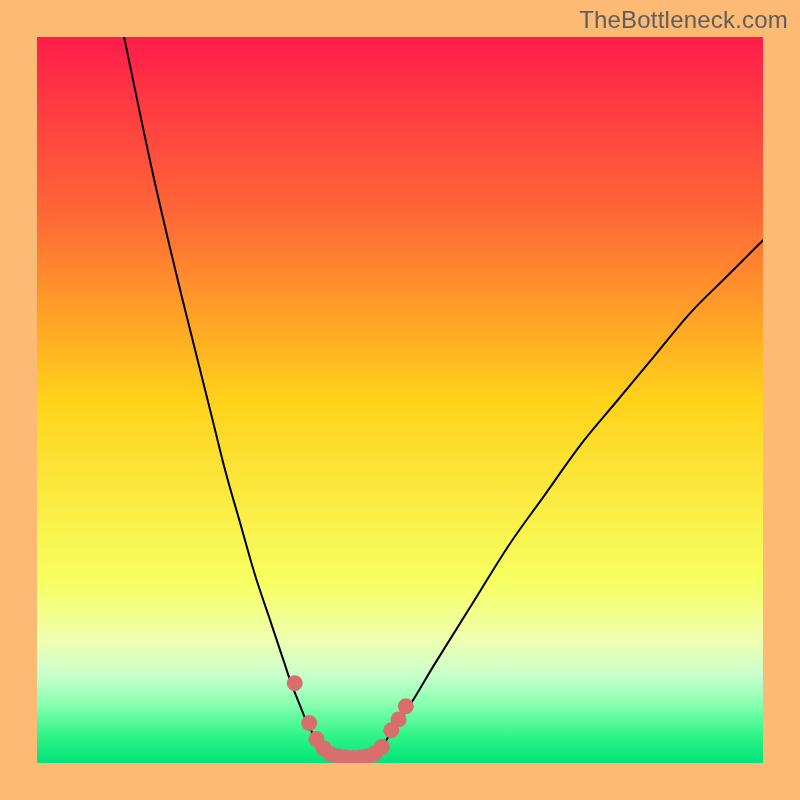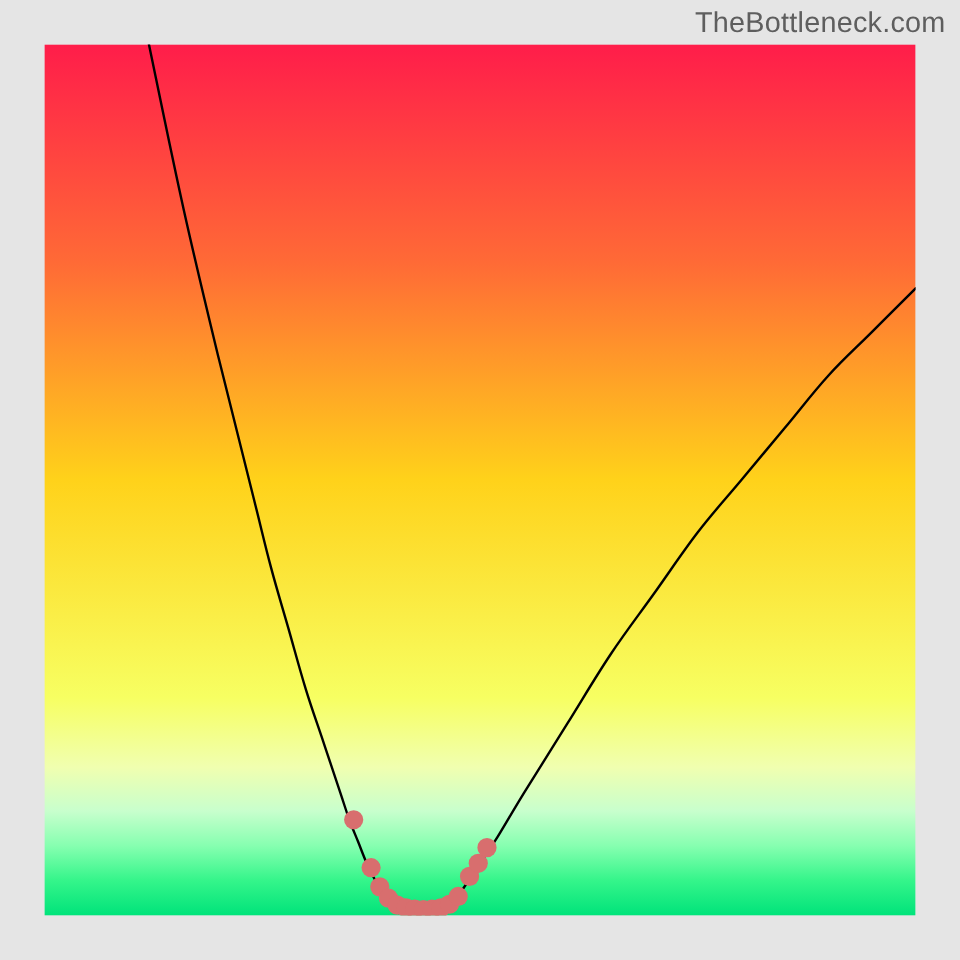--- a/index.html
+++ b/index.html
@@ -1,21 +1,21 @@
 <!DOCTYPE html>
 <html><head>
 <meta charset="utf-8">
 <style>
   * { margin: 0; padding: 0; box-sizing: border-box; }
   html, body { width: 800px; height: 800px; overflow: hidden; background: #000; }
   .frame {
     position: relative;
     width: 800px;
     height: 800px;
-    background: #e5e5e5;
+    background: #fdba74;
   }
   .watermark {
     position: absolute;
     top: 6px;
     right: 12px;
     font-family: Arial, Helvetica, sans-serif;
     font-size: 24px;
     font-weight: 500;
     color: #5e5e5e;
     letter-spacing: 0.2px;

